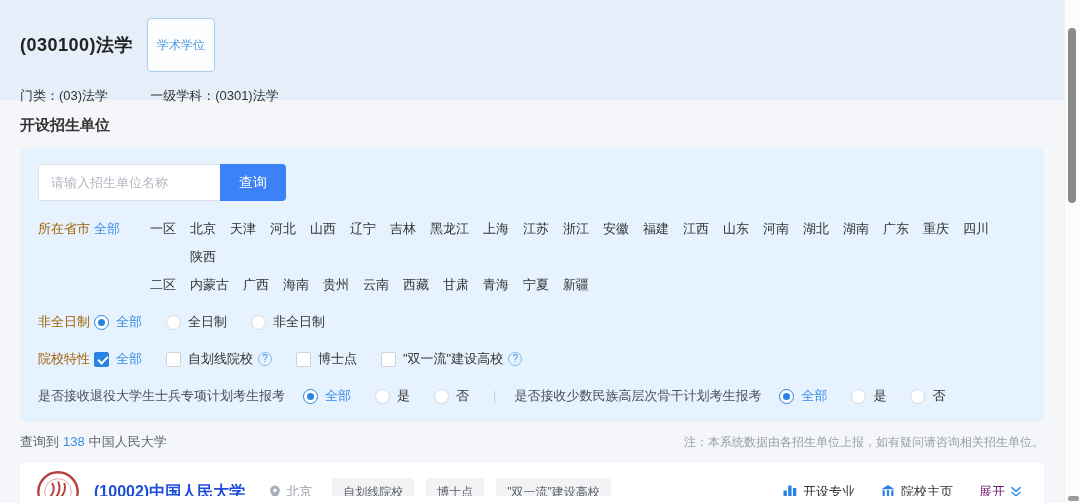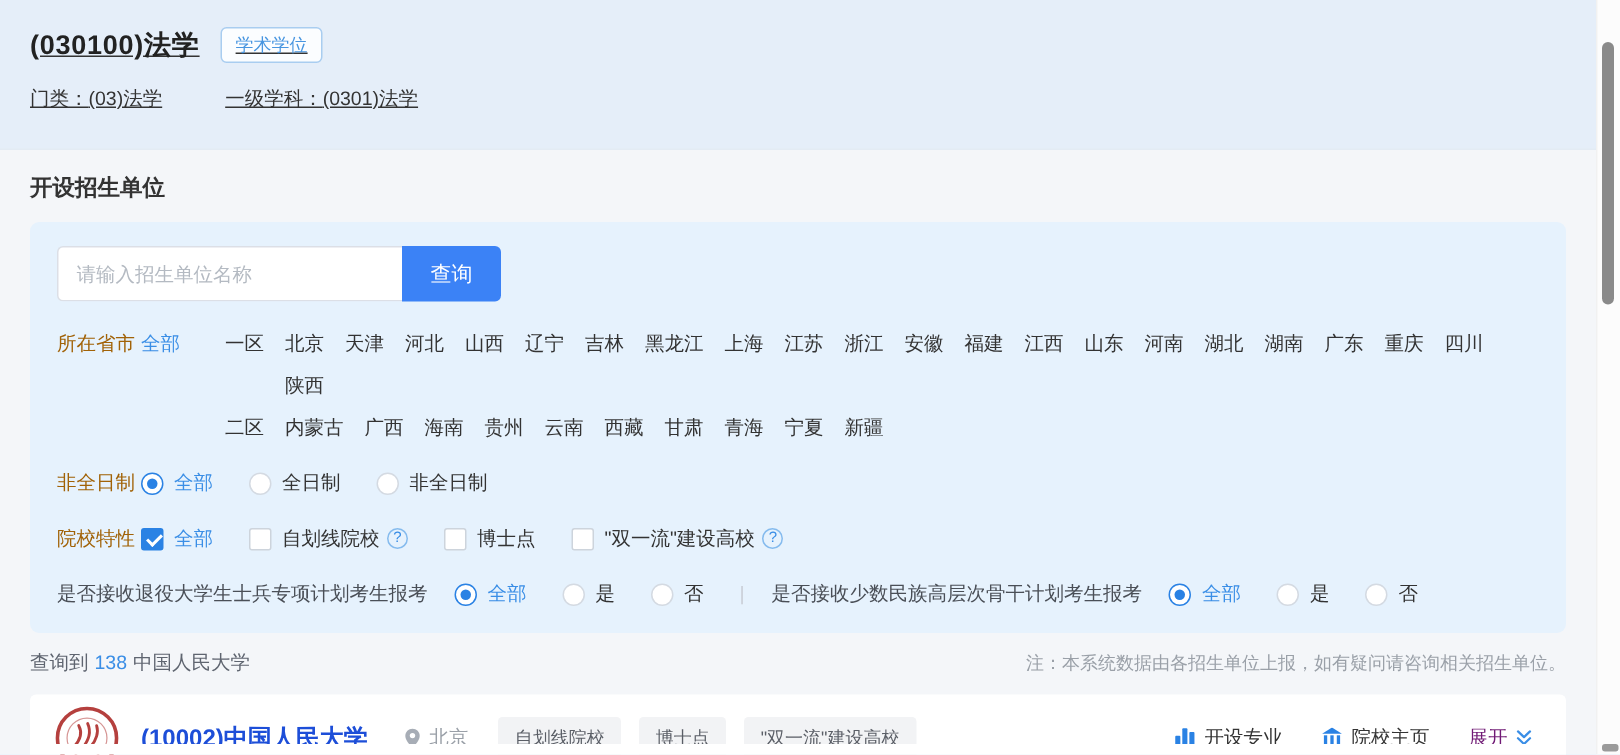--- a/index.html
+++ b/index.html
@@ -4,34 +4,34 @@
 <style>
   * { margin:0; padding:0; box-sizing:border-box; }
   html,body { width:1080px; height:503px; overflow:hidden; }
   body {
     font-family:"Liberation Sans","DejaVu Sans",sans-serif;
     background:#f4f6f9; color:#333; position:relative; font-size:13px;
   }
   .content { width:1064px; height:503px; position:relative; }
 
   
-  .page-header { height:100px; background:#e5eef9; padding:18px 20px 0 20px; border-bottom:1px solid #e3ebf4;text-decoration:underline; }
+  .page-header { height:100px; background:#e5eef9; padding:18px 20px 0 20px; border-bottom:1px solid #e3ebf4; }
   .title-row { display:flex; align-items:center; }
   .page-title { font-size:18px; font-weight:bold; color:#222; letter-spacing:.5px; }
-  .badge { margin-left:14px; font-size:12px; color:#4795e0; background:#fbfdff; border:1px solid #a9cdf0; border-radius:4px; padding:5px 9px; line-height:1; }
+  .badge { margin-left:14px; font-size:12px; color:#4795e0; background:#fbfdff; border:1px solid #a9cdf0; border-radius:4px; padding:20px 9px; line-height:1; }
   .meta-row { margin-top:15px; font-size:13px; color:#333; display:flex; }
   .meta-item { margin-right:42px; }
 
   
   .section-title { font-size:15px; font-weight:bold; color:#333; margin:16px 20px 0 20px; }
 
   
   .panel { margin:13px 20px 0 20px; background:#e6f2fd; border-radius:6px; padding:16px 18px 12px 18px; }
   .search-row { display:flex; }
-  .search-input { width:230px; height:37px; border:1px solid #dcdfe6; border-right:none; border-radius:4px 0 0 4px; padding:0 12px; font-size:13px; color:#333; outline:none; font-family:Liberation Serif, serif; background:#fff; }
+  .search-input { width:182px; height:37px; border:1px solid #dcdfe6; border-right:none; border-radius:4px 0 0 4px; padding:0 12px; font-size:13px; color:#333; outline:none; font-family:Liberation Serif, serif; background:#fff; }
   .search-input::placeholder { color:#b4bac2; }
   .search-btn { width:66px; height:37px; background:#3b82f6; color:#fff; border:none; border-radius:0 4px 4px 0; font-size:14px; cursor:pointer; font-family:inherit; }
 
   .frow { display:flex; align-items:center; margin-top:9px; line-height:28px; }
   .frow-top { align-items:flex-start; margin-top:14px; }
   .flabel { width:56px; color:#a16207; flex:none; }
   .link { color:#3a8ee6; cursor:pointer; }
   .prov-all { width:40px; margin-right:16px; flex:none; }
   .zones { flex:1; }
   .zone-line { display:flex; align-items:flex-start; line-height:28px; }

